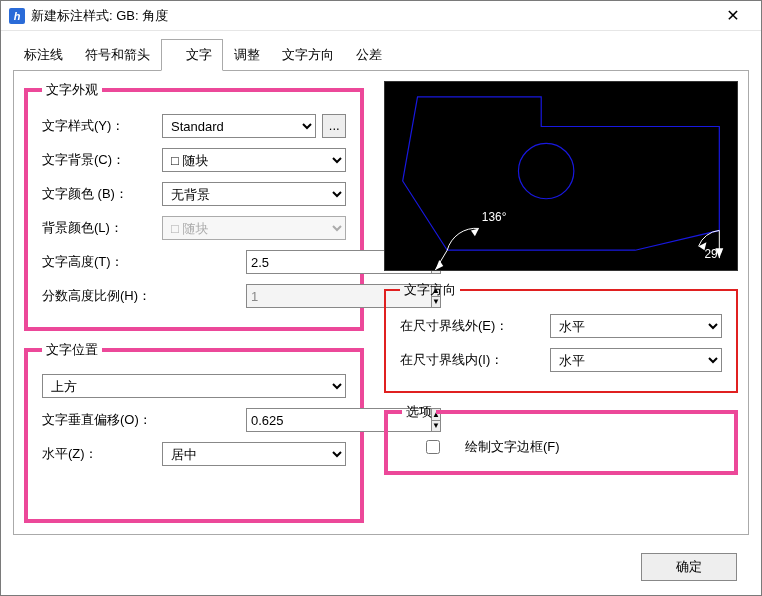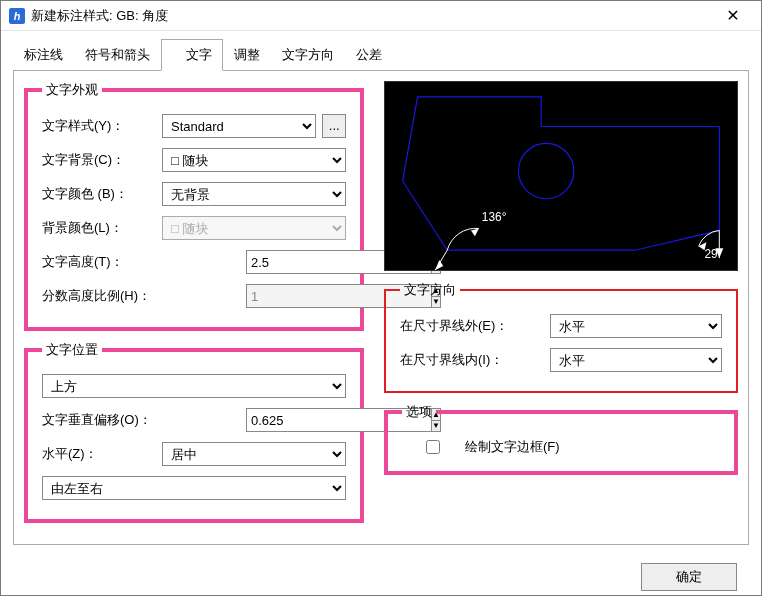--- a/index.html
+++ b/index.html
@@ -39,21 +39,21 @@
   select:disabled, input:disabled { color: #888; background: #f4f4f4; }
   .ellipsis-btn { width: 28px; height: 24px; border: 1px solid #888; background: #eee; text-align: center; cursor: pointer; line-height: 22px; }
   .spinner { display: flex; width: 100px; }
   .spinner input { flex: 1; border-right: none; }
   .spinner .spin { width: 18px; display: flex; flex-direction: column; }
   .spinner .spin div { flex: 1; border: 1px solid #888; background: #eee; font-size: 8px; display: flex; align-items: center; justify-content: center; cursor: pointer; }
   .spinner .spin div:first-child { border-bottom: none; }
   .preview { height: 190px; background: #000; position: relative; border: 1px solid #333; }
   .checkbox-row { display: flex; align-items: center; gap: 22px; padding: 6px 0 0 20px; }
   .checkbox-row input { width: 14px; height: 14px; }
-  .buttons { display: flex; justify-content: flex-end; gap: 30px; padding: 10px 24px 4px 0; }
+  .buttons { display: flex; justify-content: flex-end; gap: 30px; padding: 10px 24px 14px 0; }
   .btn { width: 96px; height: 28px; border: 1px solid #888; background: #eee; cursor: pointer; font-family: inherit; font-size: 13px; }
   svg { display: block; }
 </style>
 </head>
 <body>
 
 <div class="window">
   <div class="titlebar">
     <span class="icon">h</span>
     <span class="title">新建标注样式: GB: 角度</span>
@@ -166,25 +166,20 @@
         <div class="row">
           <div class="label">水平(Z)：</div>
           <div class="ctrl">
             <select>
               <option>居中</option>
             </select>
           </div>
         </div>
 
         <div class="row">
-          <div class="ctrl">
-            <select>
-              <option>由左至右</option>
-            </select>
-          </div>
         </div>
       </fieldset>
 
     </div>
 
     <div class="col-right">
       <div class="preview">
         <svg width="100%" height="100%" viewBox="0 0 350 190">
           <polygon points="30,15 155,15 155,45 335,45 335,150 250,170 60,170 15,100" fill="none" stroke="#1818e0" stroke-width="1.2"></polygon>
           <circle cx="160" cy="90" r="28" fill="none" stroke="#1818e0" stroke-width="1.2"></circle>

